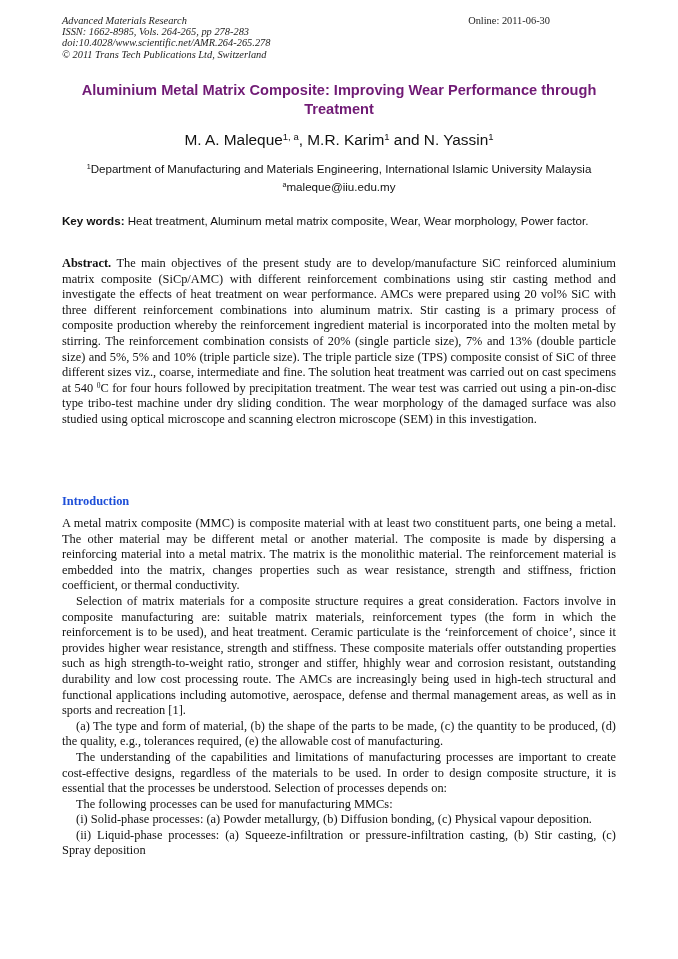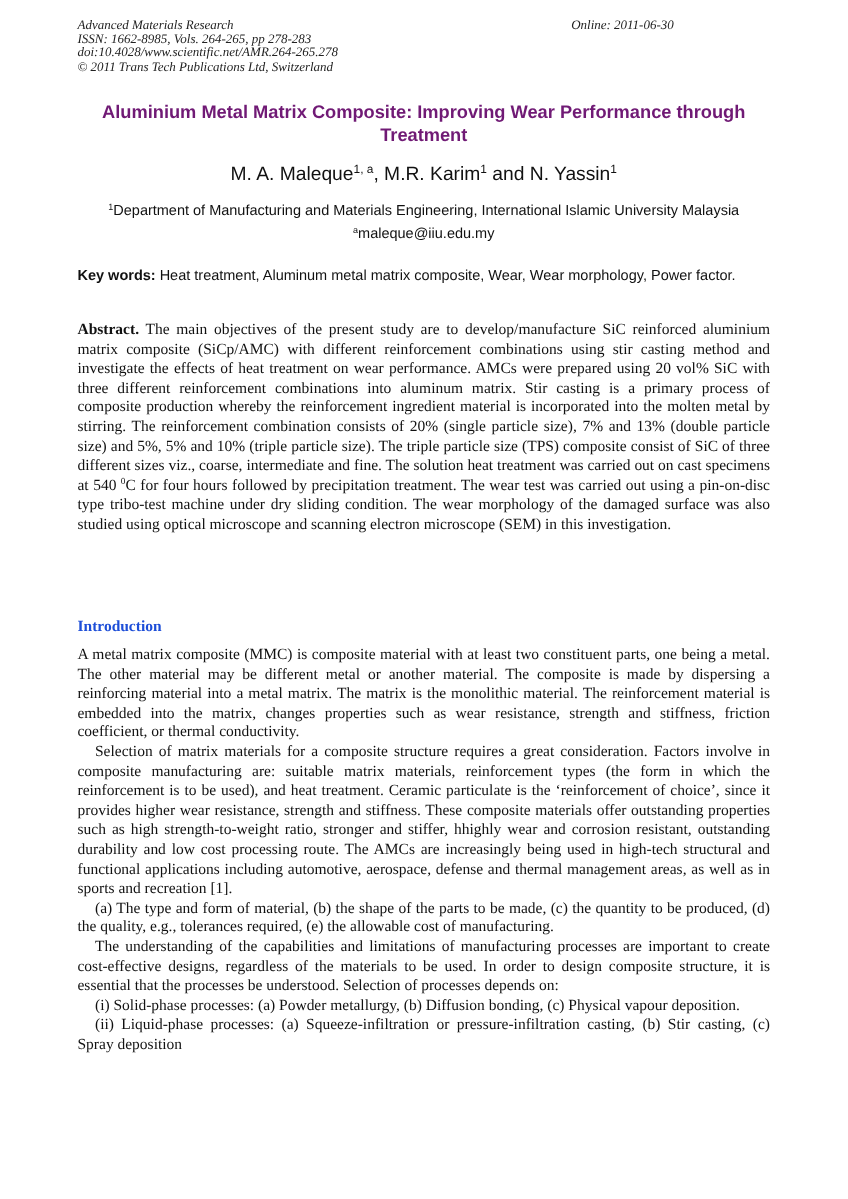--- a/index.html
+++ b/index.html
@@ -1,20 +1,20 @@
 <!DOCTYPE html>
 <html><head>
 <meta charset="utf-8">
 <style>
   html, body { margin: 0; padding: 0; background: #ffffff; }
   body { width: 678px; height: 959px; position: relative; overflow: hidden; color: #111; }
   .page { position: absolute; left: 0; top: 0; width: 612px; height: 959px; background: #fff; }
   .hdr { position: absolute; left: 62px; top: 15px; font-family: "Liberation Serif", serif; font-style: italic; font-size: 10.4px; line-height: 11.2px; color: #222; }
   .hdr div { white-space: nowrap; }
-  .online { position: absolute; right: 73px; top: 15px; font-family: "Liberation Serif", serif; font-style: italic; font-size: 10.4px; line-height: 11.2px; color: #222; }
+  .online { position: absolute; right: 62px; top: 15px; font-family: "Liberation Serif", serif; font-size: 10.4px; line-height: 11.2px; color: #222; }
   .title { position: absolute; left: 62px; width: 554px; top: 81px; text-align: center; font-family: "Liberation Sans", sans-serif; font-weight: bold; font-size: 14.6px; line-height: 19px; color: #701a75; }
   .authors { position: absolute; left: 62px; width: 554px; top: 130px; text-align: center; font-family: "Liberation Sans", sans-serif; font-size: 15.4px; line-height: 20px; color: #111; }
   .authors sup, .affil sup, .email sup { font-size: 0.62em; vertical-align: 0.55em; line-height: 0; }
   .affil { position: absolute; left: 54px; width: 570px; top: 161px; text-align: center; font-family: "Liberation Sans", sans-serif; font-size: 11.6px; line-height: 15px; white-space: nowrap; color: #111; }
   .email { position: absolute; left: 62px; width: 554px; top: 179px; text-align: center; font-family: "Liberation Sans", sans-serif; font-size: 11.6px; line-height: 15px; color: #111; }
   .keywords { position: absolute; left: 62px; width: 554px; top: 213px; font-family: "Liberation Sans", sans-serif; font-size: 11.6px; line-height: 15.3px; text-align: justify; color: #111; }
   .keywords b { font-weight: bold; }
   .body { position: absolute; left: 62px; width: 554px; font-family: "Liberation Serif", serif; font-size: 12.4px; line-height: 15.6px; text-align: justify; color: #111; }
   .body p { margin: 0; }
   .body .ind { text-indent: 14px; }
@@ -53,17 +53,18 @@
     <p><b>Abstract.</b><span> The main objectives of the present study are to develop/manufacture SiC reinforced aluminium matrix composite (SiCp/AMC) with different reinforcement combinations using stir casting method and investigate the effects of heat treatment on wear performance. AMCs were prepared using 20 vol% SiC with three different reinforcement combinations into aluminum matrix. Stir casting is a primary process of composite production whereby the reinforcement ingredient material is incorporated into the molten metal by stirring. The reinforcement combination consists of 20% (single particle size), 7% and 13% (double particle size) and 5%, 5% and 10% (triple particle size). The triple particle size (TPS) composite consist of SiC of three different sizes viz., coarse, intermediate and fine. The solution heat treatment was carried out on cast specimens at 540 </span><sup>0</sup><span>C for four hours followed by precipitation treatment. The wear test was carried out using a pin-on-disc type tribo-test machine under dry sliding condition. The wear morphology of the damaged surface was also studied using optical microscope and scanning electron microscope (SEM) in this investigation.</span></p>
   </div>
 
   <div class="section-head">Introduction</div>
 
   <div class="body intro">
     <p>A metal matrix composite (MMC) is composite material with at least two constituent parts, one being a metal. The other material may be different metal or another material. The composite is made by dispersing a reinforcing material into a metal matrix. The matrix is the monolithic material. The reinforcement material is embedded into the matrix, changes properties such as wear resistance, strength and stiffness, friction coefficient, or thermal conductivity.</p>
     <p class="ind">Selection of matrix materials for a composite structure requires a great consideration. Factors involve in composite manufacturing are: suitable matrix materials, reinforcement types (the form in which the reinforcement is to be used), and heat treatment. Ceramic particulate is the ‘reinforcement of choice’, since it provides higher wear resistance, strength and stiffness. These composite materials offer outstanding properties such as high strength-to-weight ratio, stronger and stiffer, hhighly wear and corrosion resistant, outstanding durability and low cost processing route. The AMCs are increasingly being used in high-tech structural and functional applications including automotive, aerospace, defense and thermal management areas, as well as in sports and recreation [1].</p>
     <p class="ind">(a) The type and form of material, (b) the shape of the parts to be made, (c) the quantity to be produced, (d) the quality, e.g., tolerances required, (e) the allowable cost of manufacturing.</p>
     <p class="ind">The understanding of the capabilities and limitations of manufacturing processes are important to create cost-effective designs, regardless of the materials to be used. In order to design composite structure, it is essential that the processes be understood. Selection of processes depends on:</p>
+    <p class="ind">The following processes can be used for manufacturing MMCs:</p>
     <p class="ind">(i) Solid-phase processes: (a) Powder metallurgy, (b) Diffusion bonding, (c) Physical vapour deposition.</p>
     <p class="ind">(ii) Liquid-phase processes: (a) Squeeze-infiltration or pressure-infiltration casting, (b) Stir casting, (c) Spray deposition</p>
   </div>
 
 </div>
 
 </body></html>

